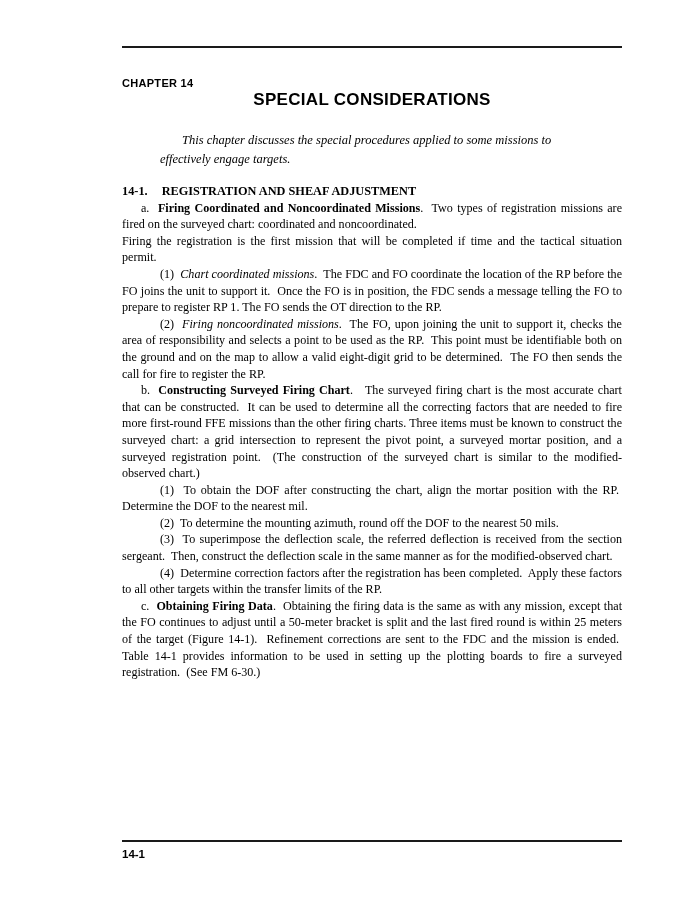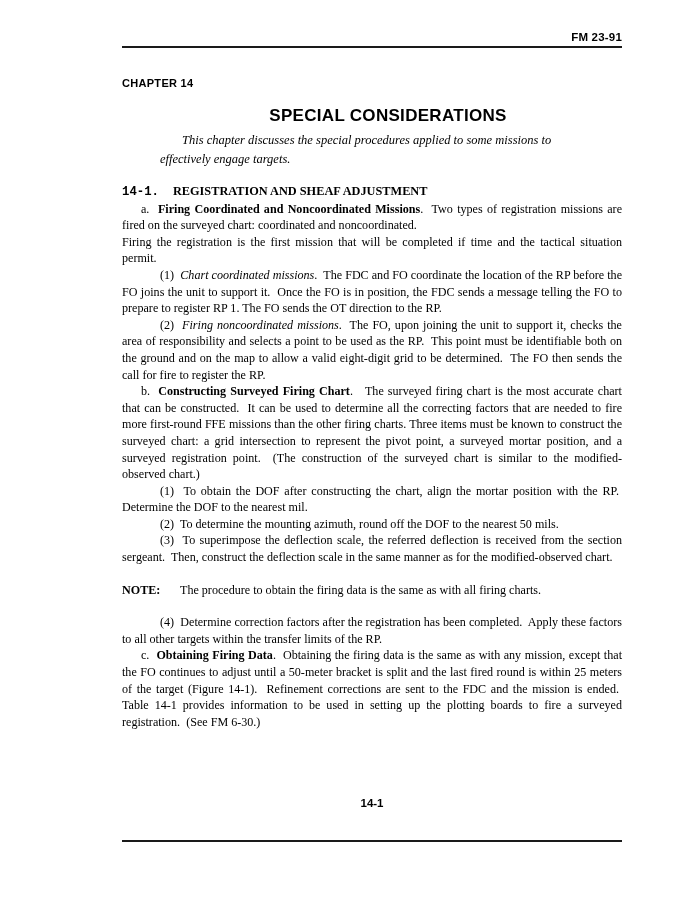--- a/index.html
+++ b/index.html
@@ -23,72 +23,71 @@
     background:#1a1a1a;
   }
   
   .chapter-kicker{
     position:absolute;top:77px;left:122px;width:500px;
     text-align:left;
     font:bold 11px "Liberation Sans",sans-serif;
     letter-spacing:.3px;
   }
   .chapter-title{
-    position:absolute;top:90px;left:122px;width:500px;margin:16px;
+    position:absolute;top:90px;left:122px;width:500px;margin:0;
     text-align:center;
     font:bold 17px "Liberation Sans",sans-serif;
     letter-spacing:.3px;
   }
   
   .intro{
     position:absolute;top:131px;left:160px;width:408px;margin:0;
     font:italic 12.5px/19px "Liberation Serif",serif;
     text-indent:22px;
   }
   
   .content{
     position:absolute;top:183px;left:122px;width:500px;
     font:12.1px/16.6px "Liberation Serif",serif;
     text-align:justify;
   }
   .section-heading{
     margin:0;
     font:bold 12.3px/16.6px "Liberation Serif",serif;
   }
-  .sec-num{margin-right:14px;font-family:Liberation Mono, monospace;}
+  .sec-num{margin-right:14px;}
   .para{margin:0;}
   .para.ind-a{text-indent:19px;}
   .para.ind-1{text-indent:38px;}
   .rb{font-weight:bold;}
   .ri{font-style:italic;}
   .note{
     margin:16px 0;
     text-align:left;
   }
   .note-label{
     display:inline-block;width:58px;
     font-weight:bold;
   }
   
   .footer-rule{
     position:absolute;top:840px;left:122px;width:500px;height:2px;
     background:#1a1a1a;
   }
   .page-number{
-    position:absolute;top:797px;left:122px;width:500px;
-    text-align:center;
+    position:absolute;top:848px;left:122px;width:500px;
+    text-align:left;
     font:bold 11.5px "Liberation Sans",sans-serif;
   }
 </style>
 </head>
 <body>
 
 <div class="page">
 
-  <div class="doc-id">FM 23-91</div>
   <div class="header-rule"></div>
 
   <div class="chapter-kicker">CHAPTER 14</div>
   <h1 class="chapter-title">SPECIAL CONSIDERATIONS</h1>
 
   <p class="intro">This chapter discusses the special procedures applied to some missions to effectively engage targets.</p>
 
   <div class="content">
 
     <h2 class="section-heading"><span class="sec-num">14-1.</span><span>REGISTRATION AND SHEAF ADJUSTMENT</span></h2>
@@ -102,21 +101,20 @@
     <p class="para ind-1"><span>(2)&nbsp; </span><span class="ri">Firing noncoordinated missions</span><span>.&nbsp; The FO, upon joining the unit to support it, checks the area of responsibility and selects a point to be used as the RP.&nbsp; This point must be identifiable both on the ground and on the map to allow a valid eight-digit grid to be determined.&nbsp; The FO then sends the call for fire to register the RP.</span></p>
 
     <p class="para ind-a"><span>b.&nbsp;&nbsp;</span><span class="rb">Constructing Surveyed Firing Chart</span><span>.&nbsp;&nbsp; The surveyed firing chart is the most accurate chart that can be constructed.&nbsp; It can be used to determine all the correcting factors that are needed to fire more first-round FFE missions than the other firing charts. Three items must be known to construct the surveyed chart: a grid intersection to represent the pivot point, a surveyed mortar position, and a surveyed registration point.&nbsp; (The construction of the surveyed chart is similar to the modified-observed chart.)</span></p>
 
     <p class="para ind-1"><span>(1)&nbsp; To obtain the DOF after constructing the chart, align the mortar position with the RP.&nbsp; Determine the DOF to the nearest mil.</span></p>
 
     <p class="para ind-1"><span>(2)&nbsp; To determine the mounting azimuth, round off the DOF to the nearest 50 mils.</span></p>
 
     <p class="para ind-1"><span>(3)&nbsp; To superimpose the deflection scale, the referred deflection is received from the section sergeant.&nbsp; Then, construct the deflection scale in the same manner as for the modified-observed chart.</span></p>
 
-    <div class="note"><span class="note-label">NOTE:</span><span class="note-text">The procedure to obtain the firing data is the same as with all firing charts.</span></div>
 
     <p class="para ind-1"><span>(4)&nbsp; Determine correction factors after the registration has been completed.&nbsp; Apply these factors to all other targets within the transfer limits of the RP.</span></p>
 
     <p class="para ind-a"><span>c.&nbsp;&nbsp;</span><span class="rb">Obtaining Firing Data</span><span>.&nbsp; Obtaining the firing data is the same as with any mission, except that the FO continues to adjust until a 50-meter bracket is split and the last fired round is within 25 meters of the target (Figure 14-1).&nbsp; Refinement corrections are sent to the FDC and the mission is ended.&nbsp; Table 14-1 provides information to be used in setting up the plotting boards to fire a surveyed registration.&nbsp; (See FM 6-30.)</span></p>
 
   </div>
 
   <div class="footer-rule"></div>
   <div class="page-number">14-1</div>
 

